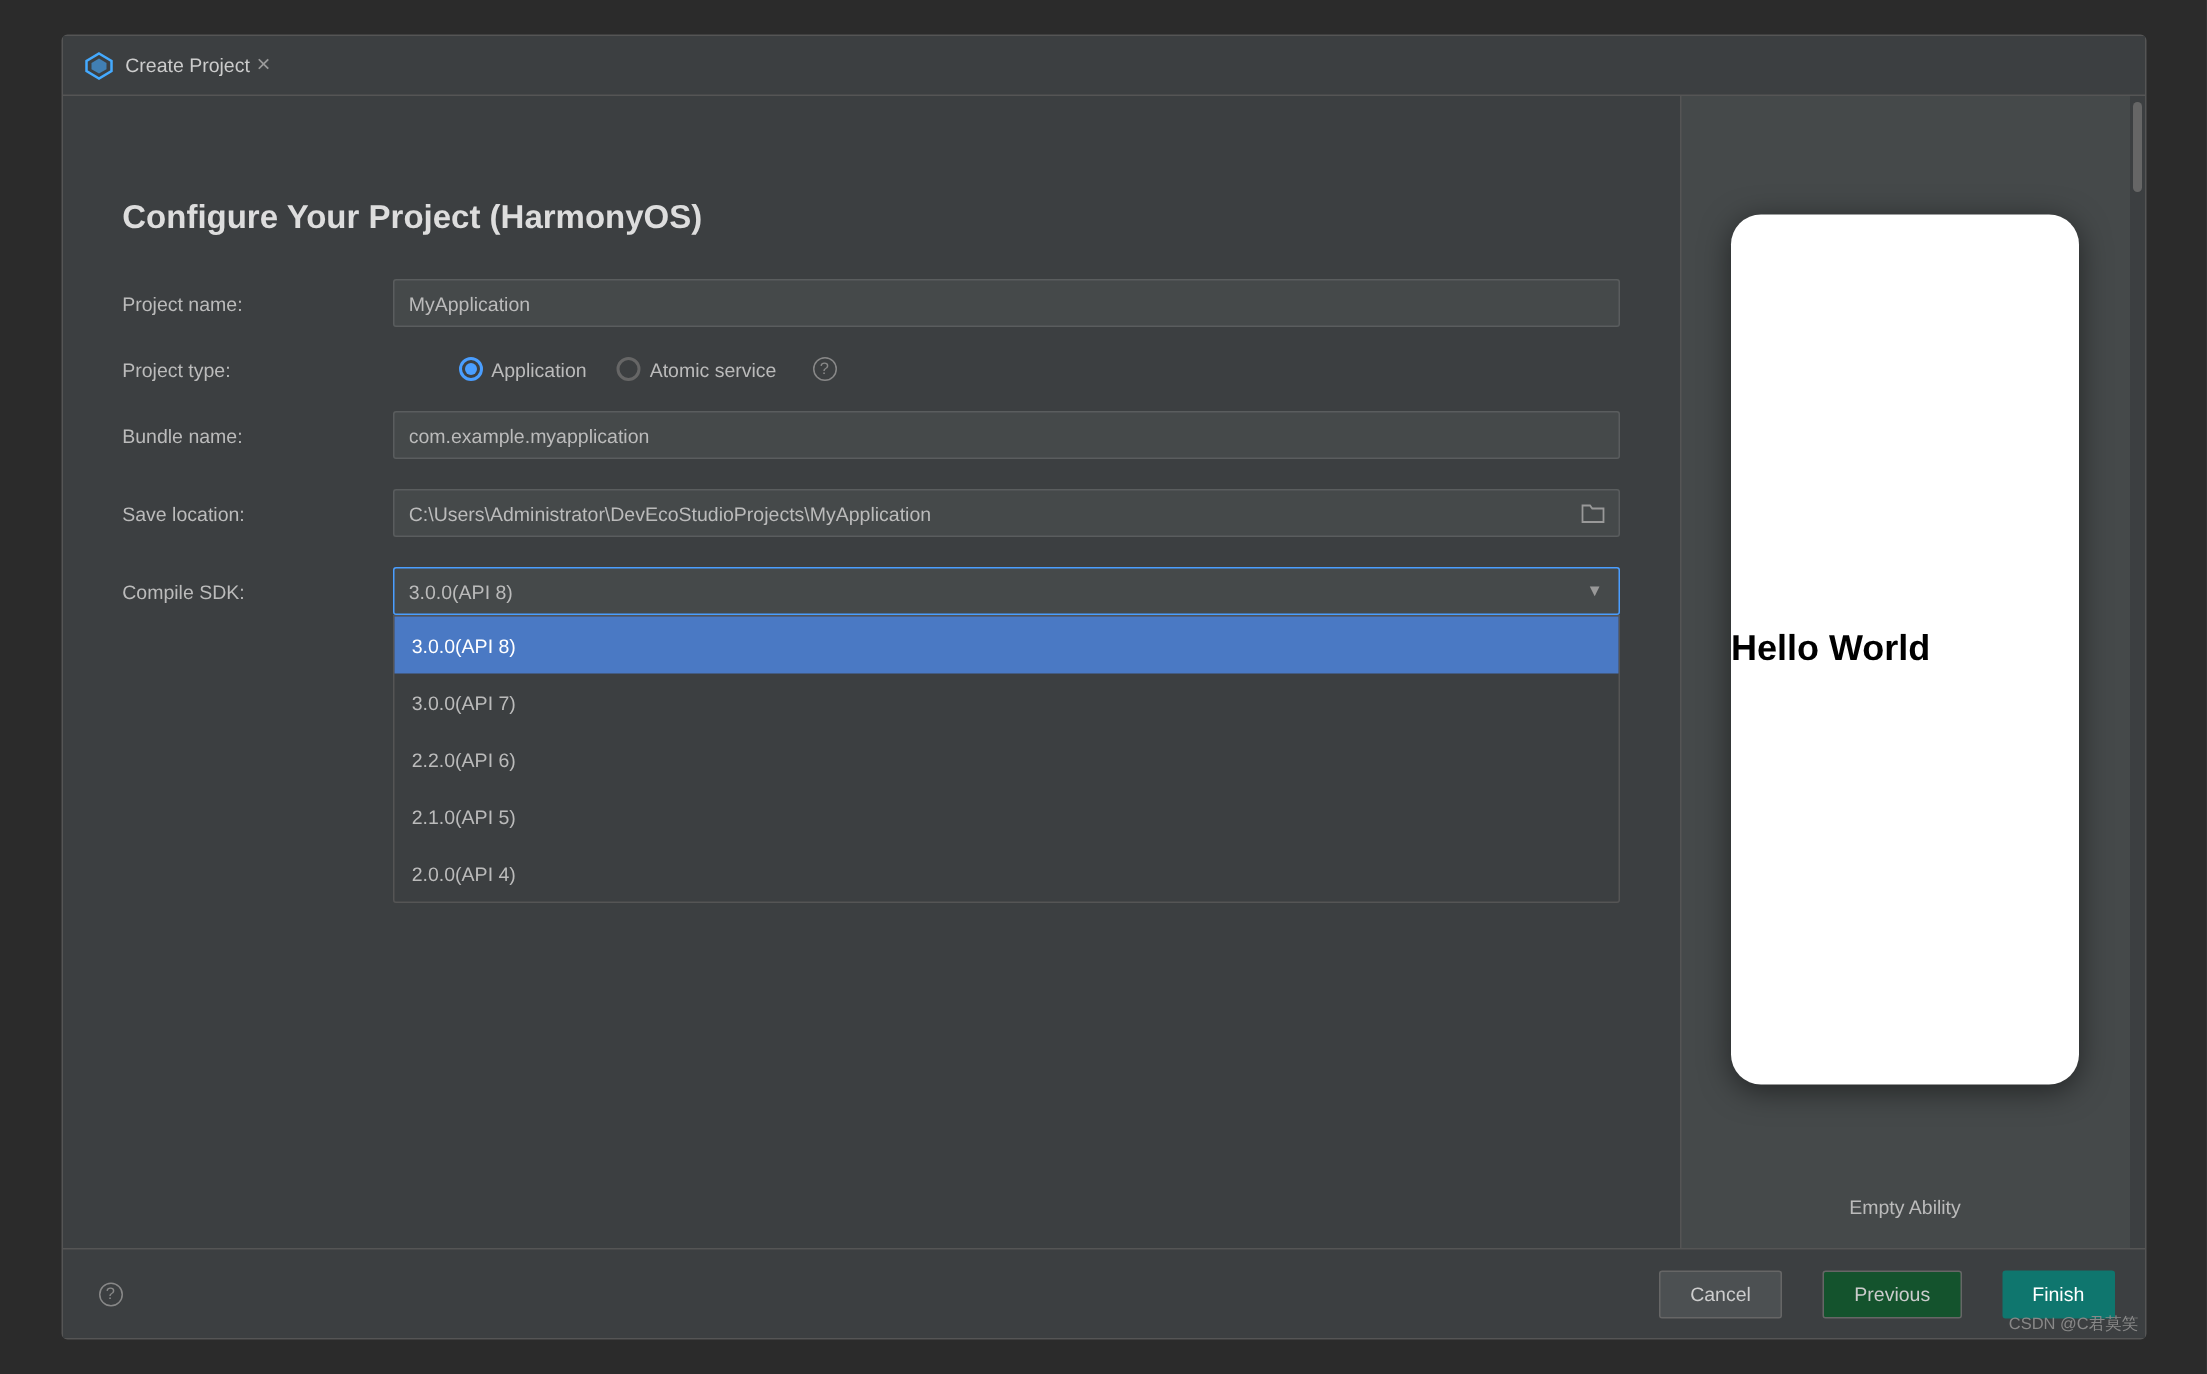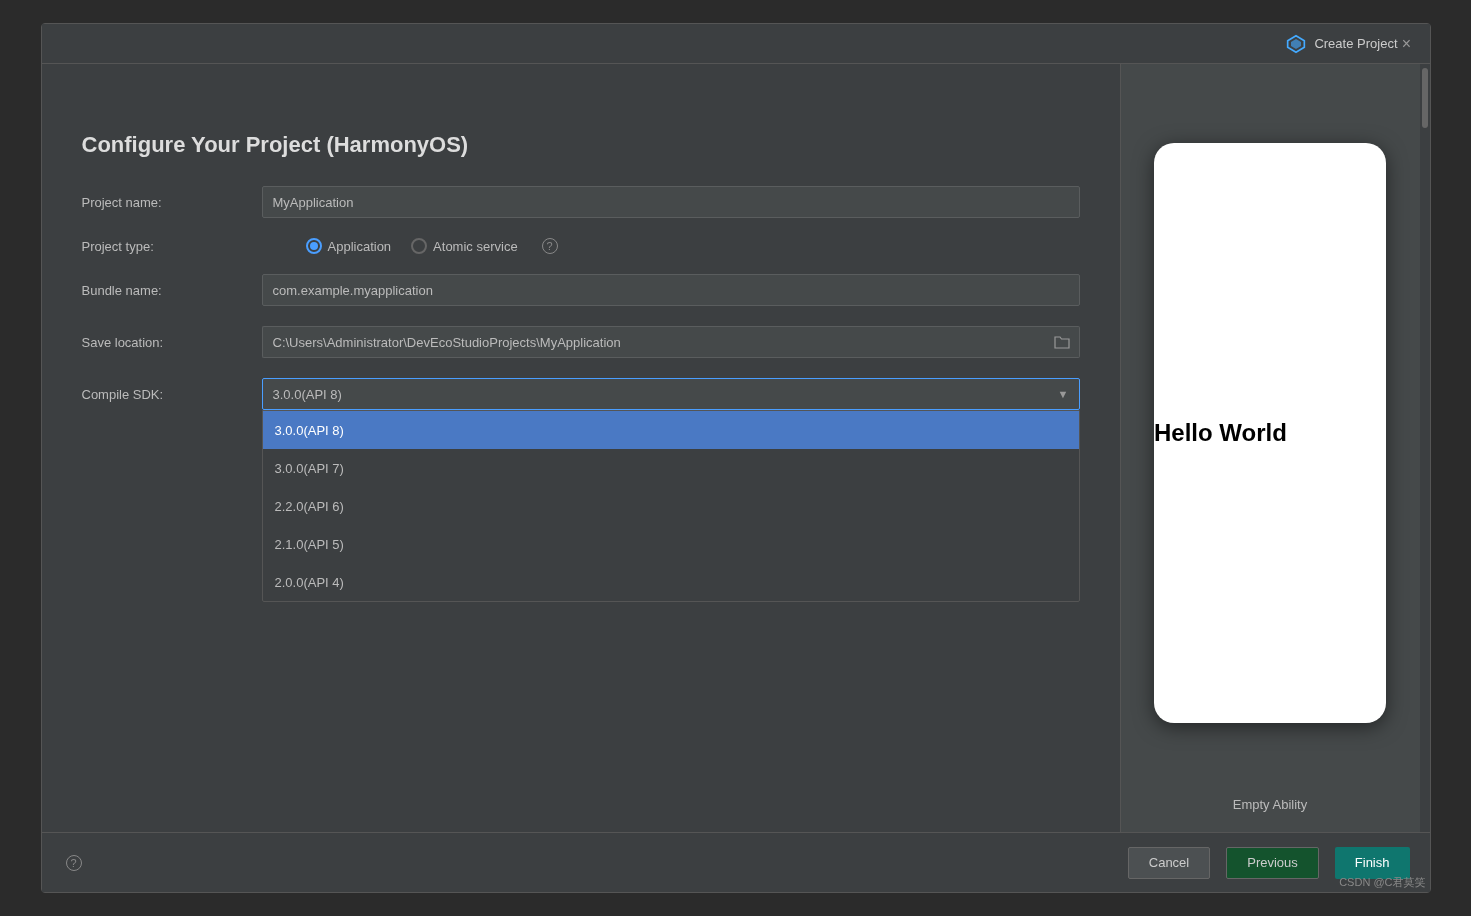--- a/index.html
+++ b/index.html
@@ -27,21 +27,21 @@
       position: relative;
     }
 
     .title-bar {
       height: 40px;
       background: #3c3f41;
       border-bottom: 1px solid #555;
       display: flex;
       align-items: center;
       padding: 0 14px;
-      justify-content: flex-end;
+      justify-content: flex-start;
       flex-shrink: 0;
     }
 
     .title-bar-left {
       display: flex;
       align-items: center;
       gap: 8px;
     }
 
     .logo-icon {
@@ -322,21 +322,21 @@
     }
 
     .footer-left {
       display: flex;
       align-items: center;
     }
 
     .footer-right {
       display: flex;
       align-items: center;
-      gap: 16px;
+      gap: 27px;
       justify-content: flex-end;
     }
 
     .btn {
       height: 32px;
       padding: 0 20px;
       border-radius: 2px;
       font-size: 13px;
       cursor: pointer;
       border: none;

